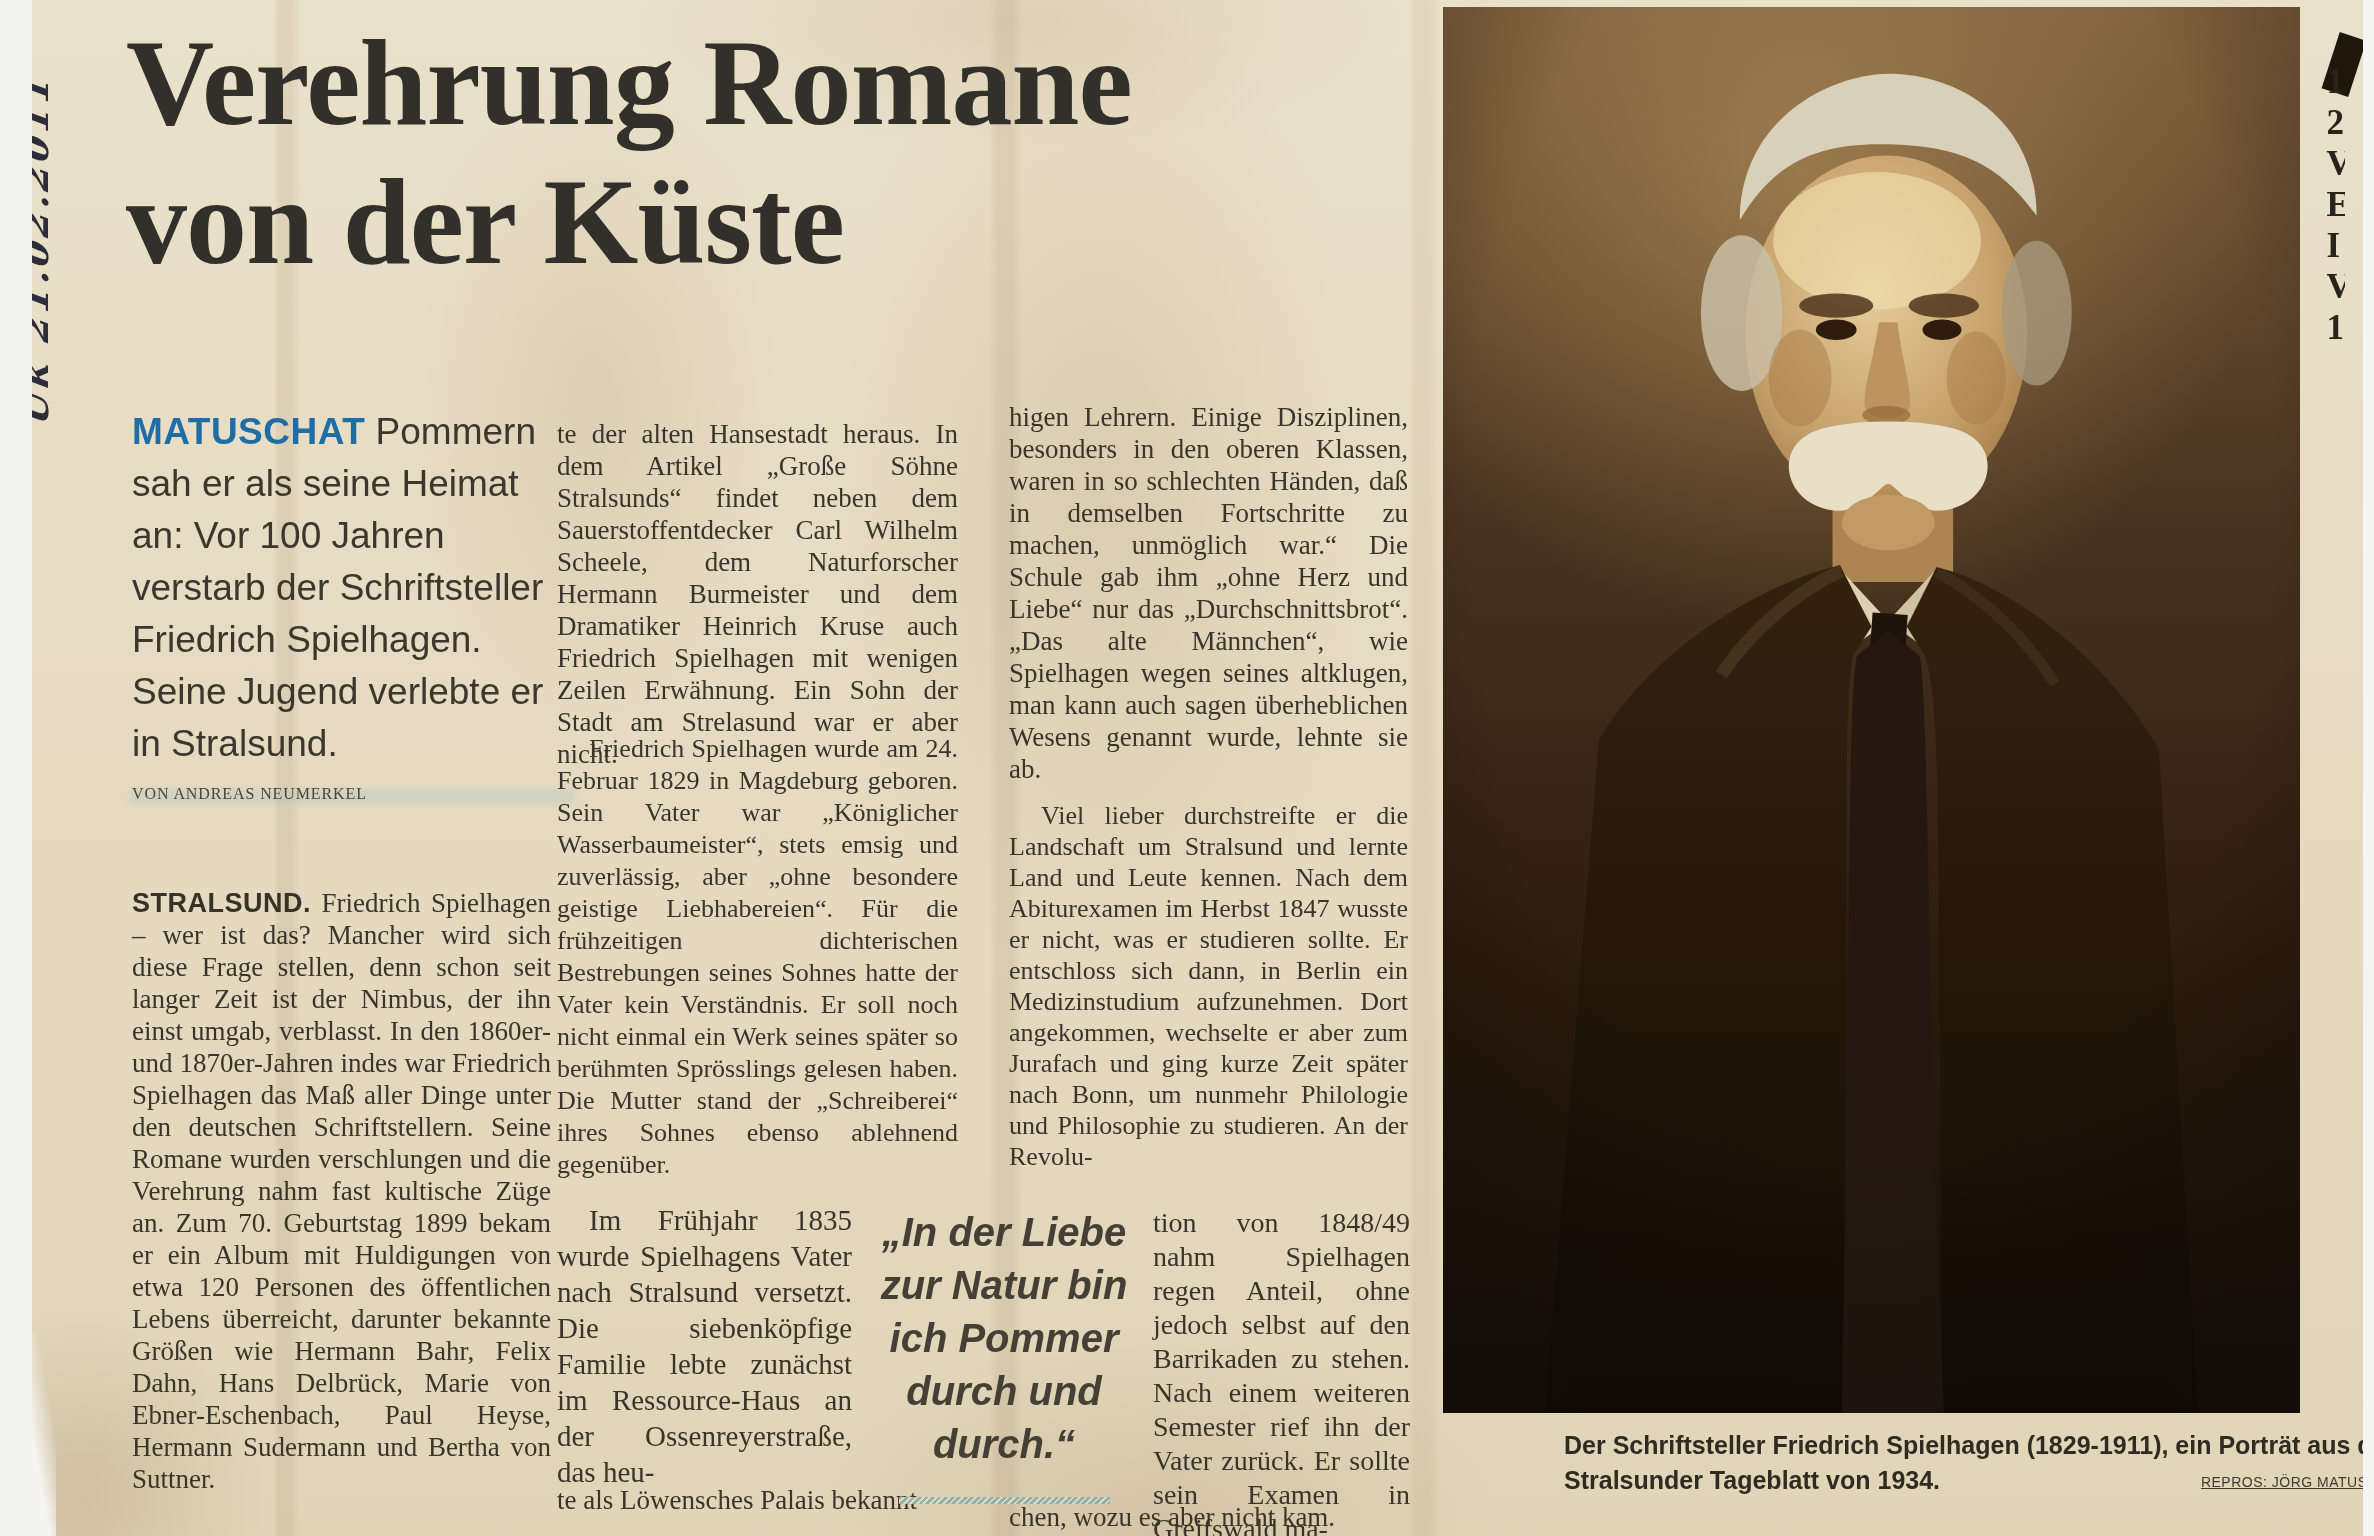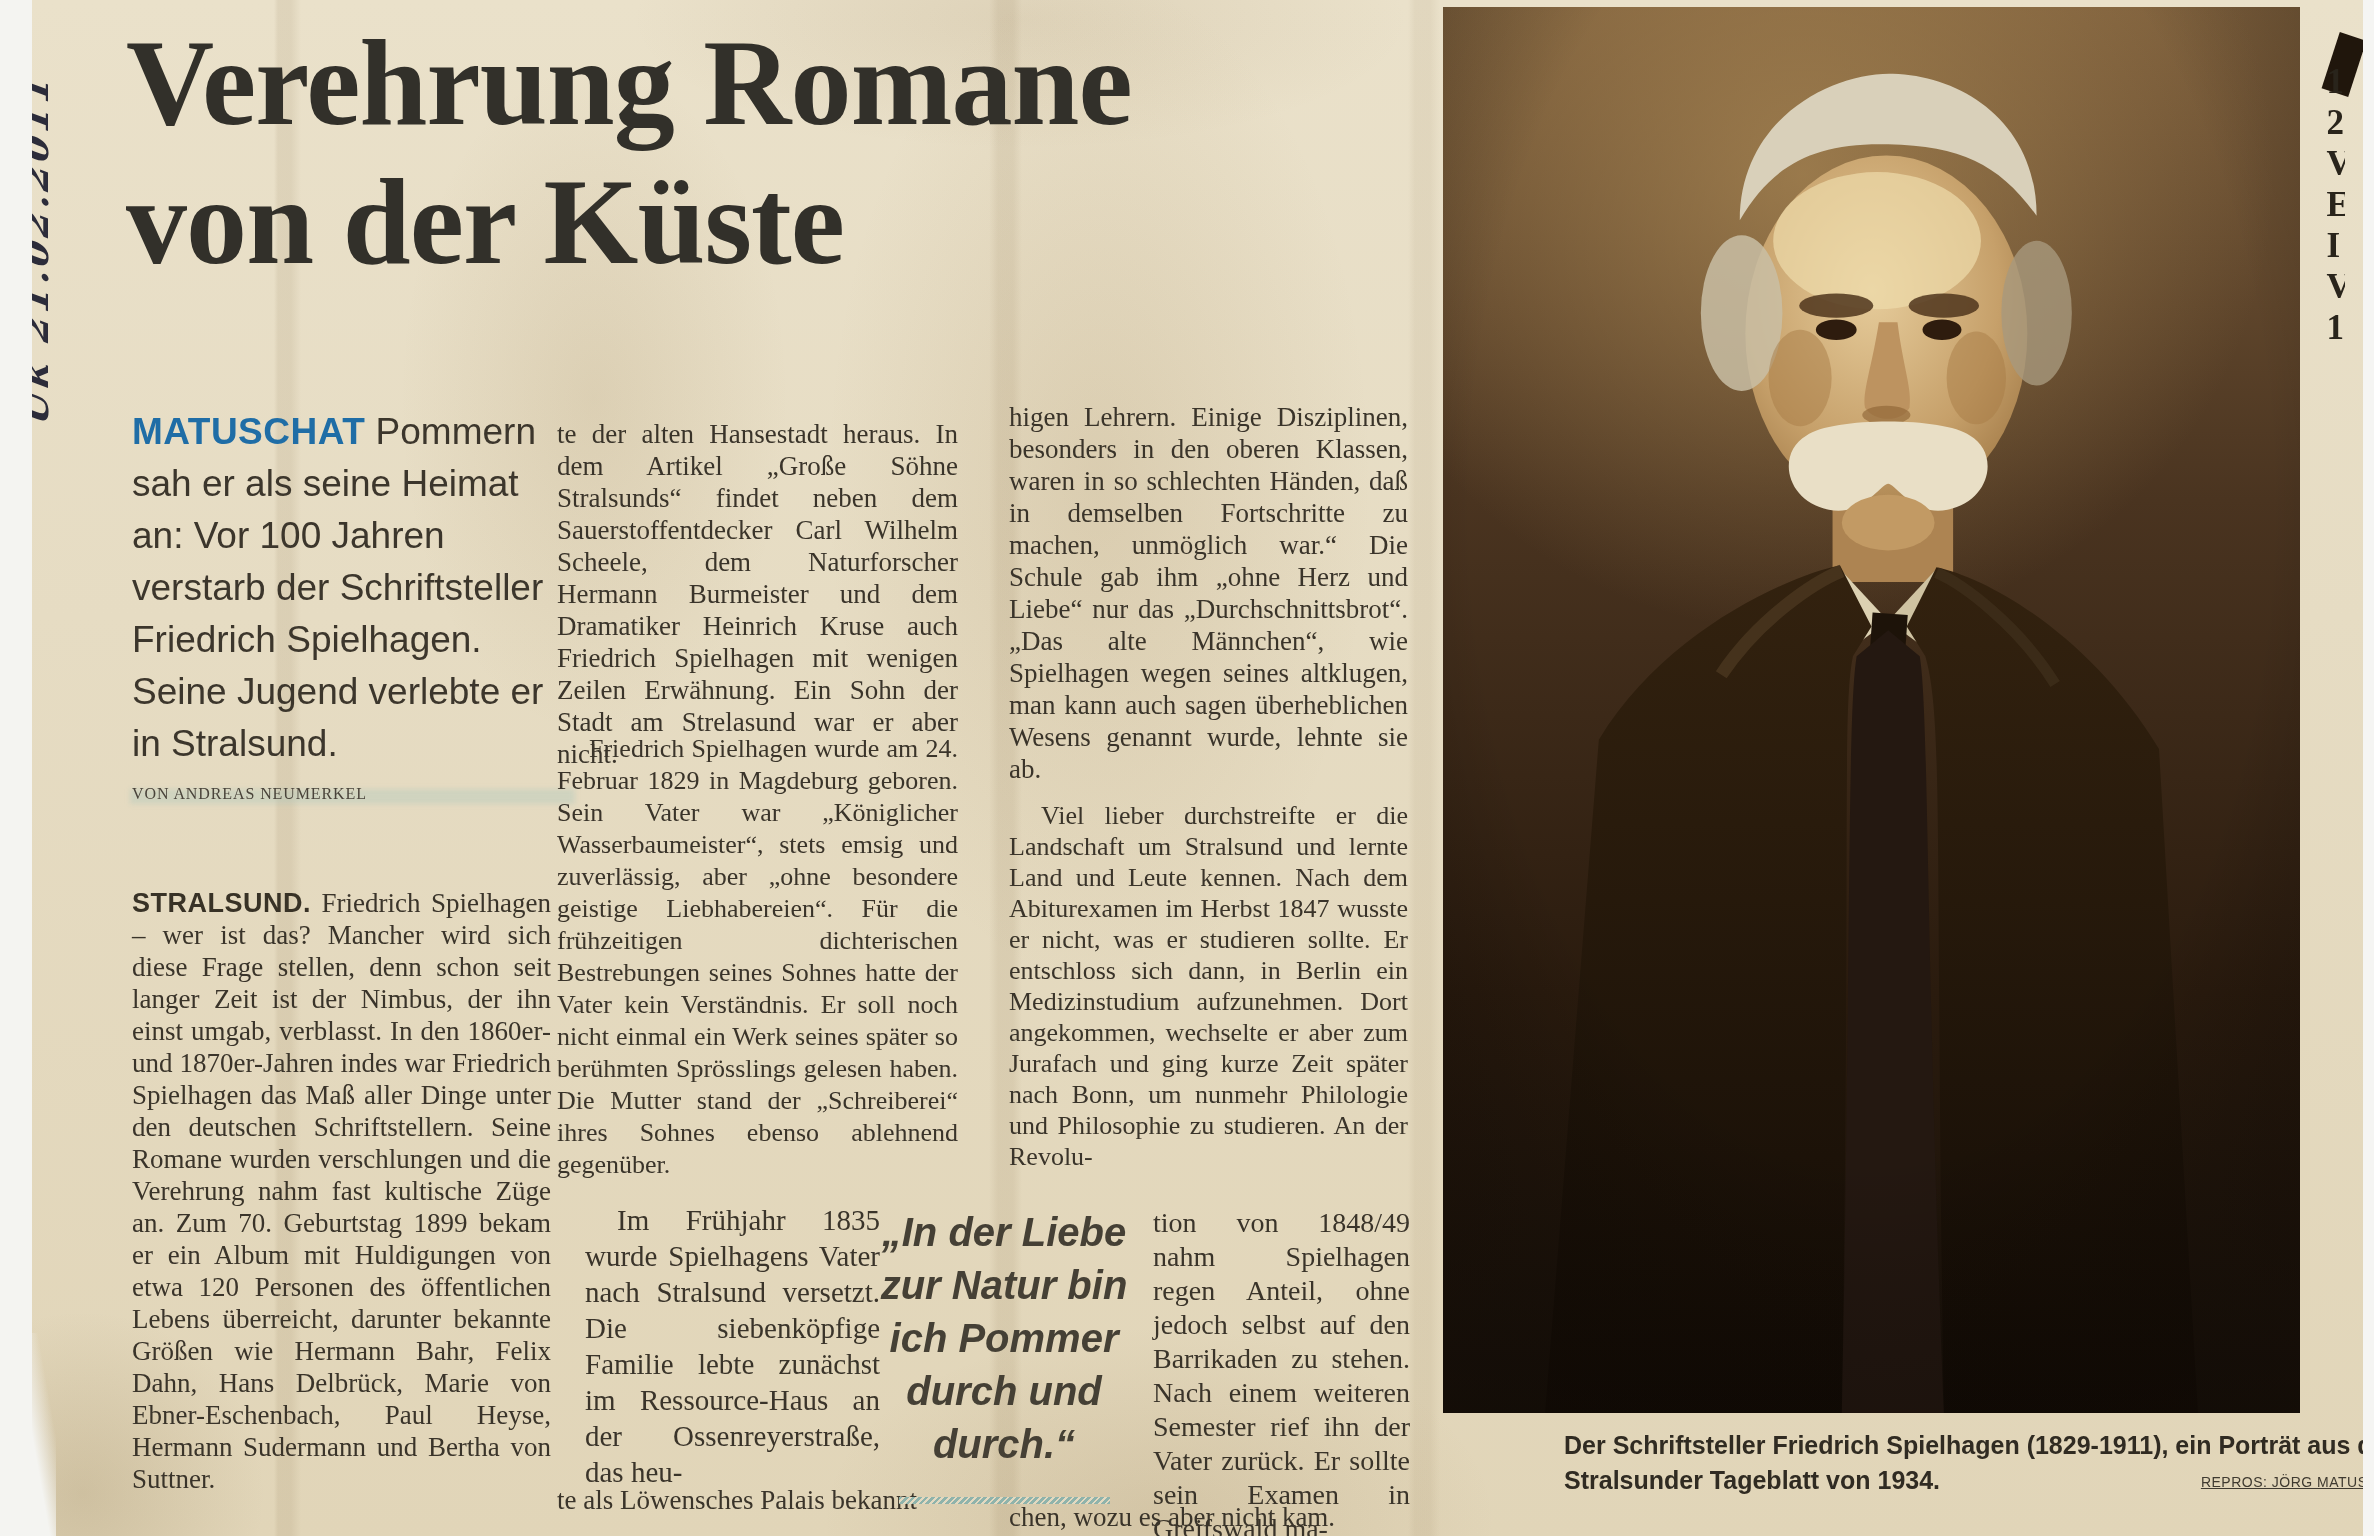--- a/index.html
+++ b/index.html
@@ -37,21 +37,21 @@
   .byline-smudge{position:absolute;left:130px;top:789px;width:445px;height:15px;
     background:rgba(160,195,188,.30);filter:blur(2.8px);}
   .byline{position:absolute;left:132px;top:785px;font-family:Liberation Serif, serif;
     font-size:16px;letter-spacing:0.9px;color:#49433a;}
   
   .bodytext{position:absolute;text-align:justify;font-size:27px;line-height:32px;color:#3a342a;}
   .bodytext .lead-in{font-family:"Liberation Sans",sans-serif;font-weight:bold;letter-spacing:0.5px;color:#383226;}
   .col1{left:132px;top:887px;width:419px;}
   .c2p1{left:557px;top:418px;width:401px;}
   .c2p2{left:557px;top:733px;width:401px;font-size:26px;line-height:32px;text-indent:32px;}
-  .c2p3{left:585px;top:1202px;width:295px;font-size:29px;line-height:36px;text-indent:32px;}
+  .c2p3{left:557px;top:1202px;width:295px;font-size:29px;line-height:36px;text-indent:32px;}
   .c2p4{left:557px;top:1484px;width:401px;text-align:left;}
   .c3p1{left:1009px;top:401px;width:399px;}
   .c3p2{left:1009px;top:800px;width:399px;font-size:26px;line-height:31px;text-indent:32px;}
   .c3p3{left:1153px;top:1206px;width:257px;font-size:28px;line-height:34px;}
   .c3p4{left:1009px;top:1501px;width:399px;text-align:left;}
   
   .pullquote{position:absolute;left:850px;top:1206px;width:308px;text-align:center;}
   .pullquote .qtext{font-family:"Liberation Sans",sans-serif;font-weight:bold;
     font-size:40px;line-height:53px;color:#454035;font-style:italic;}
   .pullquote .qrule{width:211px;height:7.4px;margin:26px auto 0;

